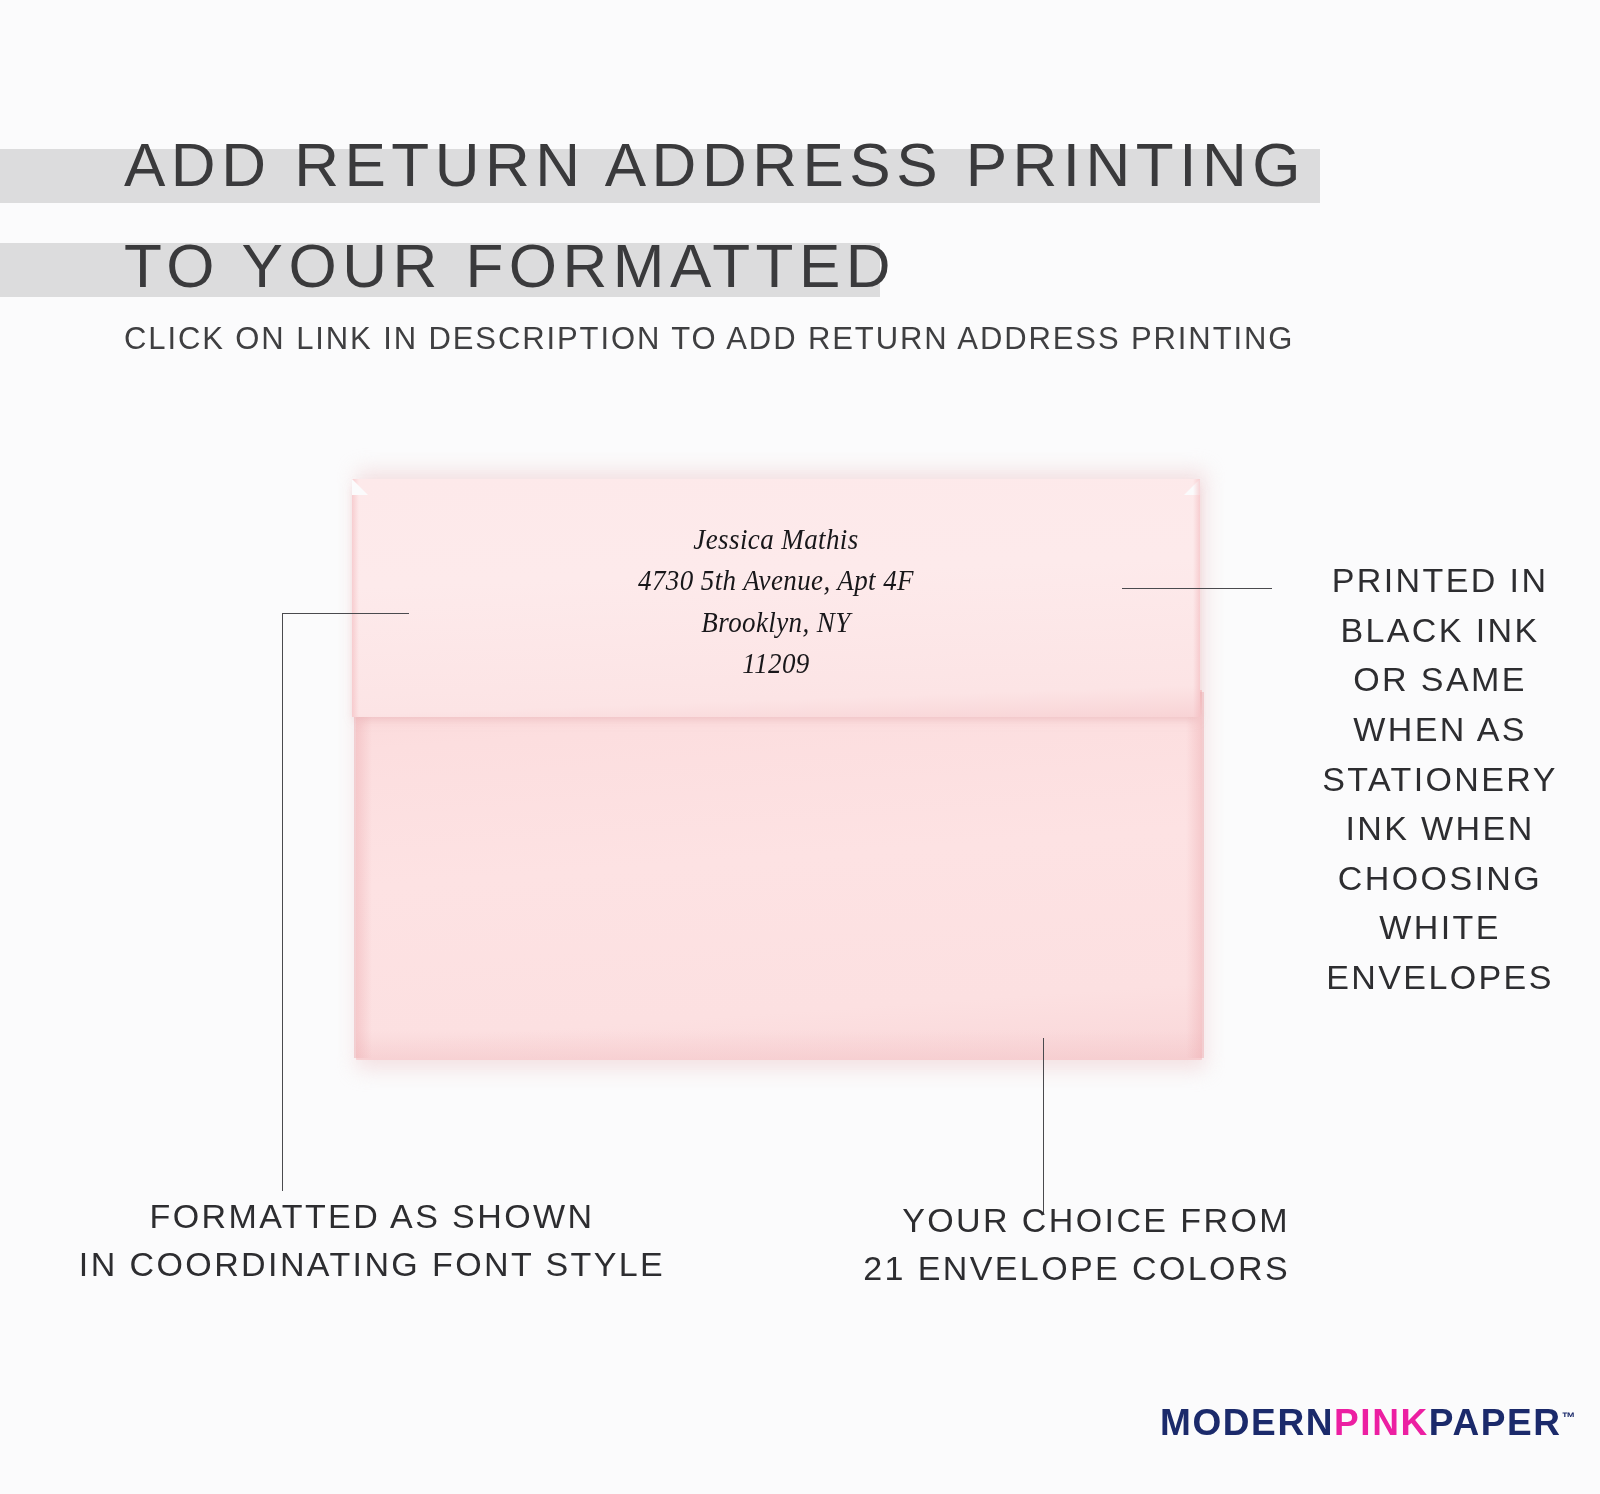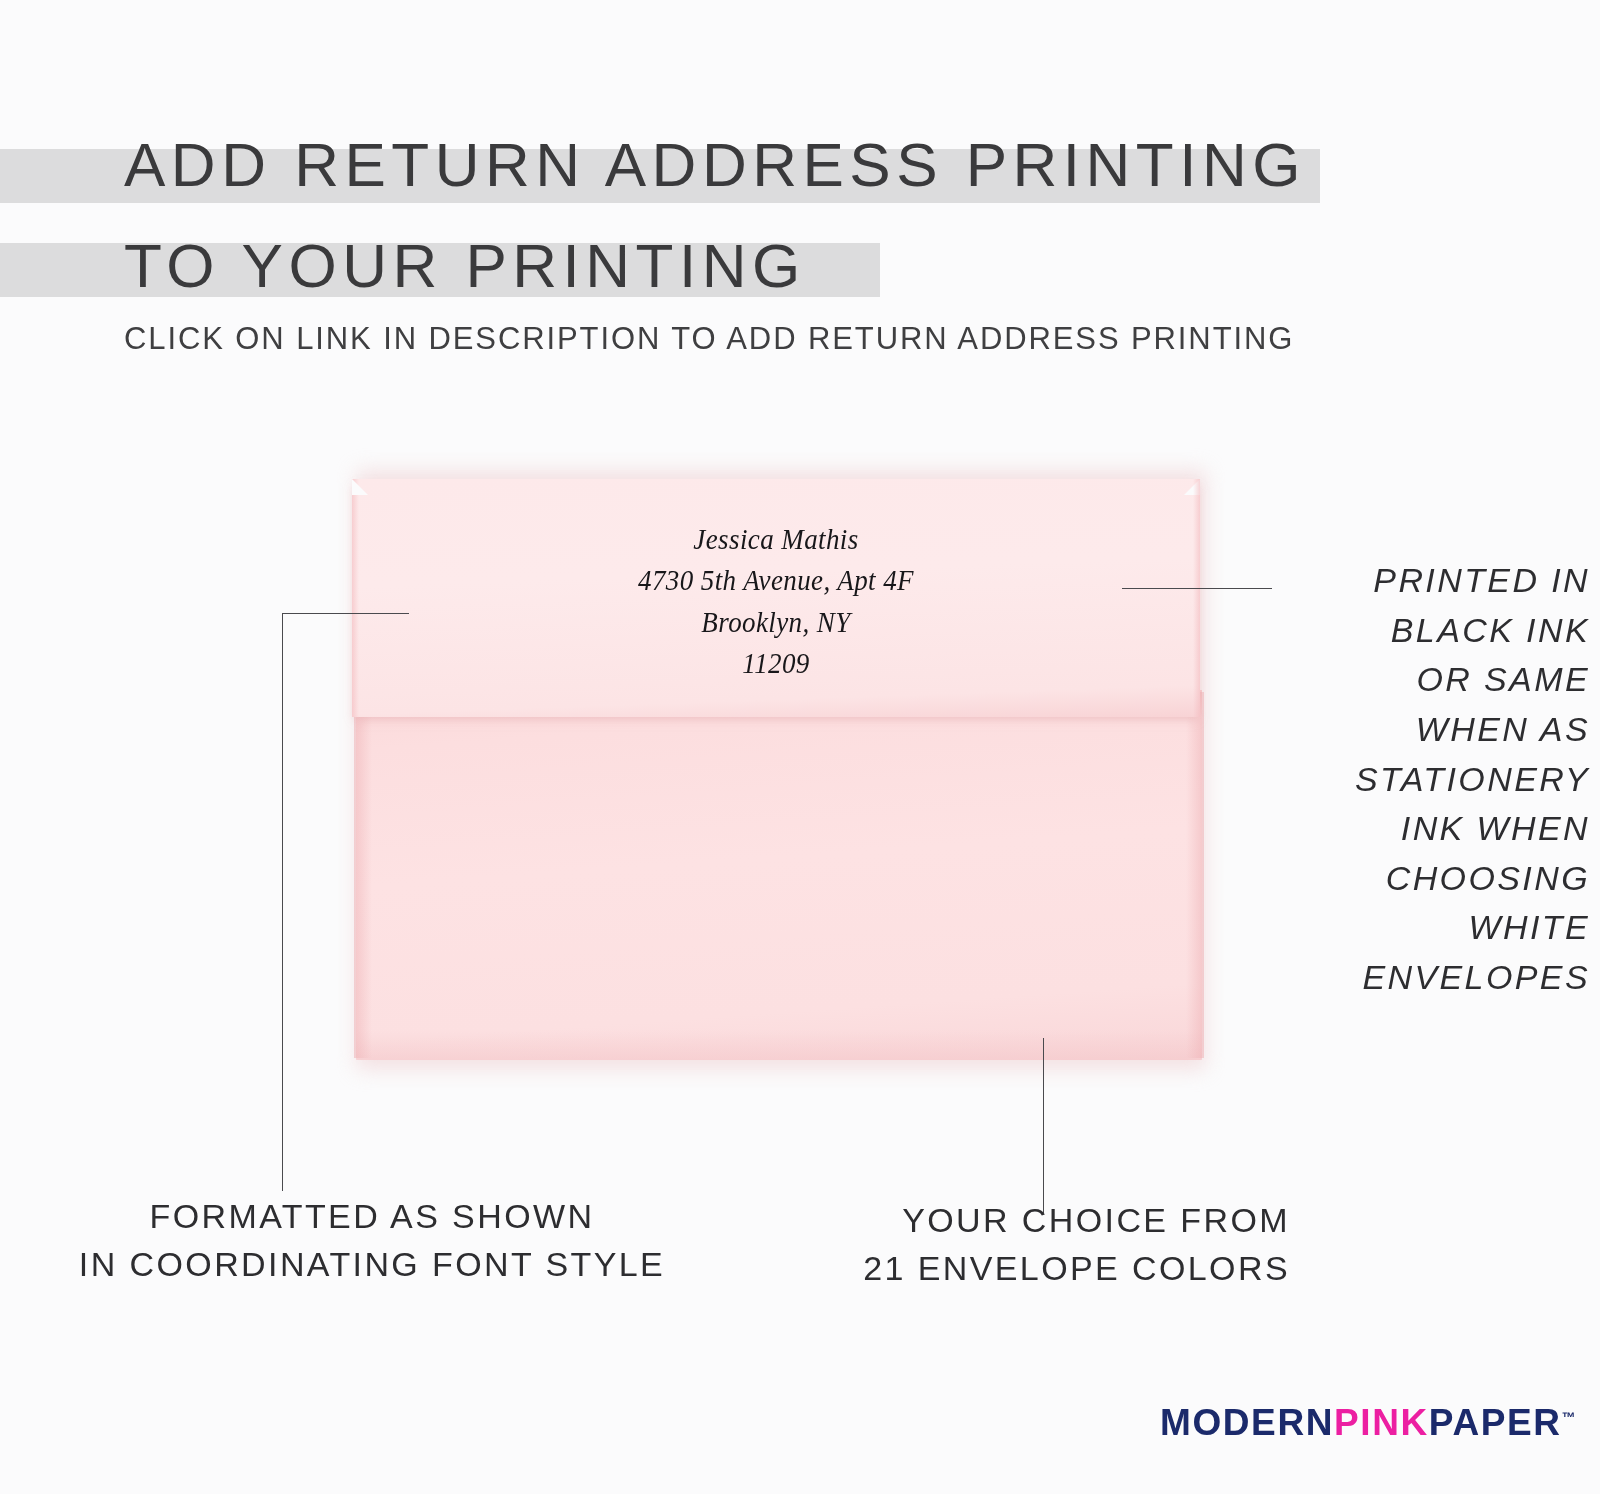--- a/index.html
+++ b/index.html
@@ -192,22 +192,21 @@
     color: #2d2d30;
     font-size: 34px;
     font-weight: 300;
     letter-spacing: 2.4px;
     line-height: 1.46;
   }
   #callout-right {
     left: 1290px;
     top: 556px;
     width: 300px;
-    text-align: right;
-    font-style: italic;
+    text-align: center;
   }
   #callout-bottom-left {
     left: 62px;
     top: 1192px;
     width: 620px;
     text-align: center;
     line-height: 1.42;
   }
   #callout-bottom-center {
     left: 850px;
@@ -239,21 +238,21 @@
     letter-spacing: 0;
   }
 </style>
 </head>
 <body>
 
 <div class="header-block">
   <div class="title-row row1"></div>
   <div class="title-row row2"></div>
   <div class="title-text line1">ADD RETURN ADDRESS PRINTING</div>
-  <div class="title-text line2">TO YOUR PRINTING</div>
+  <div class="title-text line2">TO YOUR FORMATTED</div>
   <div class="subtitle-text">CLICK ON LINK IN DESCRIPTION TO ADD RETURN ADDRESS PRINTING</div>
 </div>
 
 <div class="envelope-wrap">
   <div class="env-shadow"></div>
   <div class="env-body"></div>
   <div class="env-side left"></div>
   <div class="env-side right"></div>
 
   <div class="env-flap">

